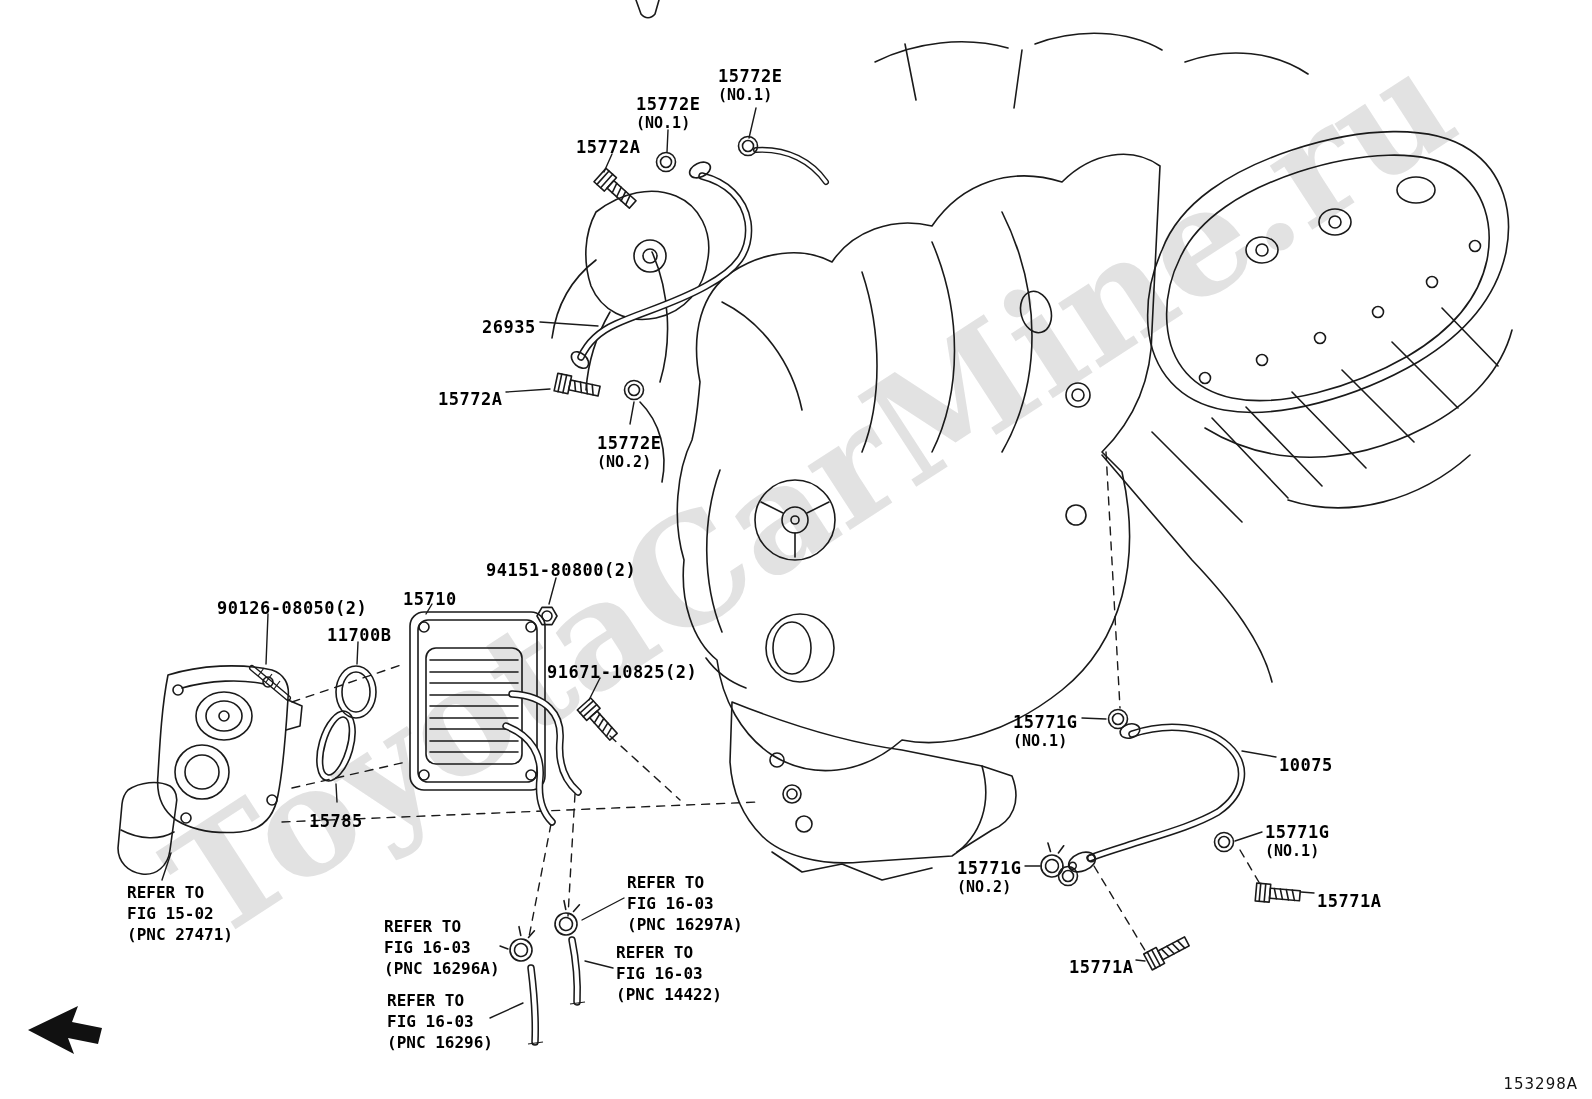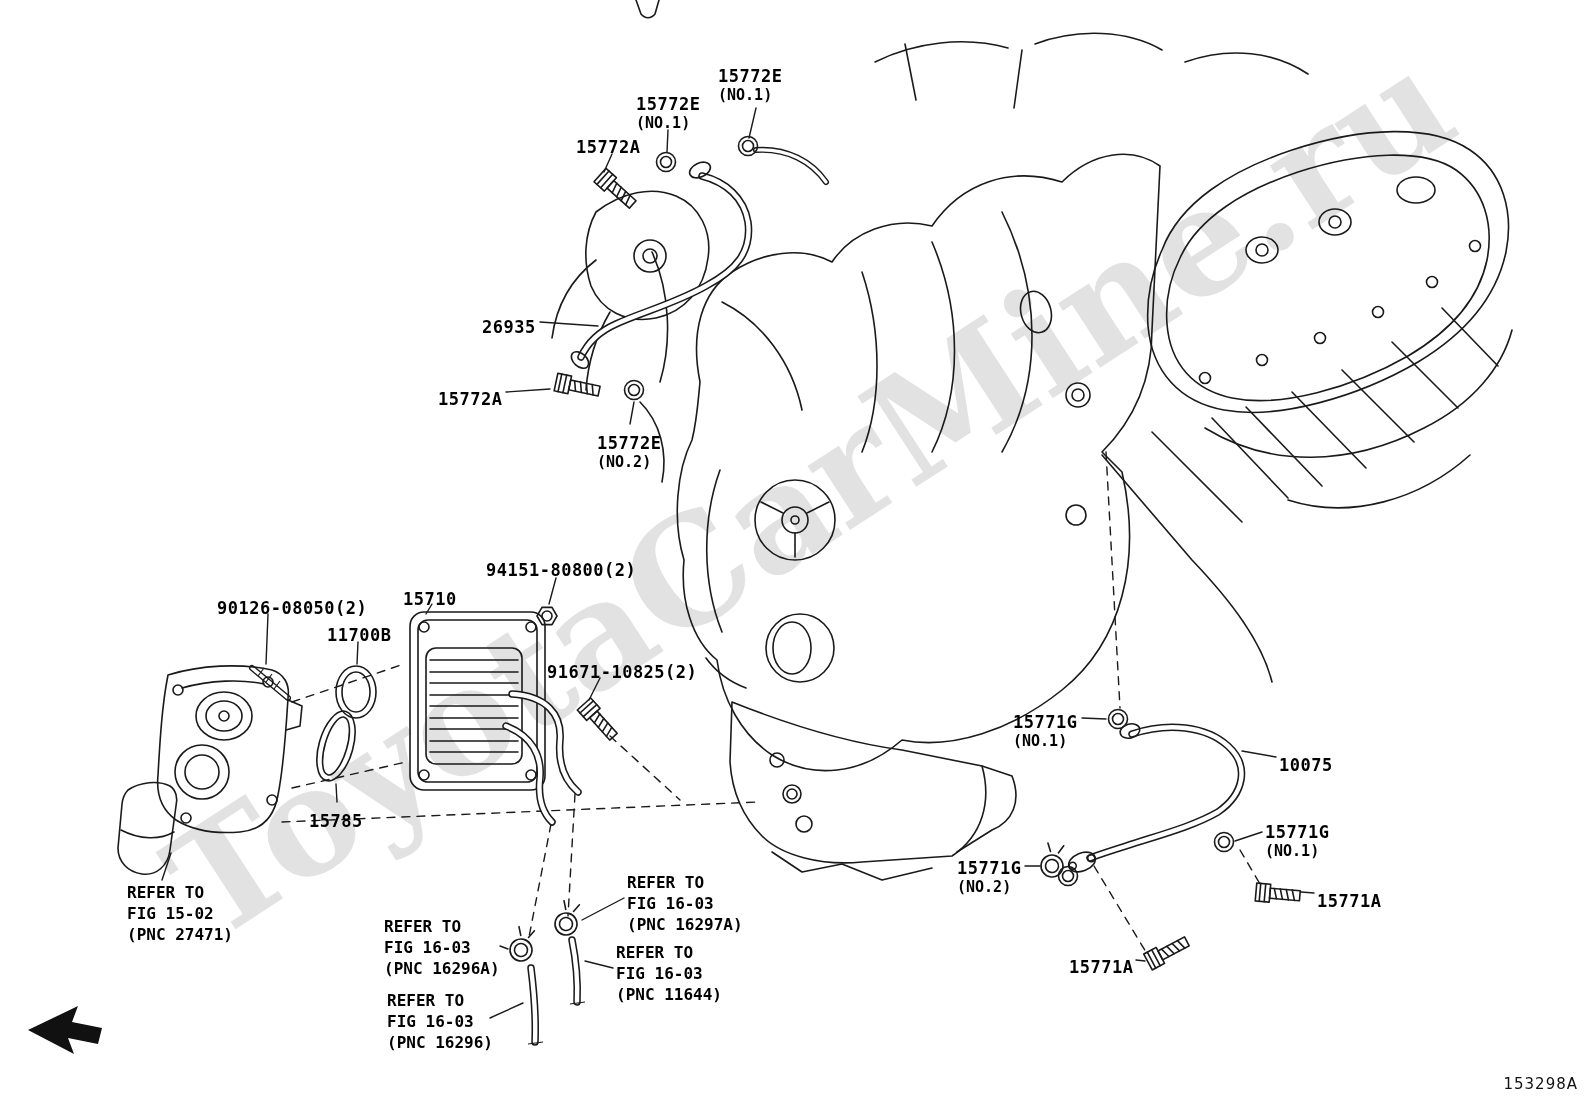--- a/index.html
+++ b/index.html
@@ -329,21 +329,21 @@
     <div class="ref">(PNC 16297A)</div>
   </div>
   <div class="label" style="left:384px;top:916px">
     <div class="ref">REFER TO</div>
     <div class="ref">FIG 16-03</div>
     <div class="ref">(PNC 16296A)</div>
   </div>
   <div class="label" style="left:616px;top:942px">
     <div class="ref">REFER TO</div>
     <div class="ref">FIG 16-03</div>
-    <div class="ref">(PNC 11644)</div>
+    <div class="ref">(PNC 14422)</div>
   </div>
   <div class="label" style="left:387px;top:990px">
     <div class="ref">REFER TO</div>
     <div class="ref">FIG 16-03</div>
     <div class="ref">(PNC 16296)</div>
   </div>
 
 
   <div class="dwg">153298A</div>
 </div>

